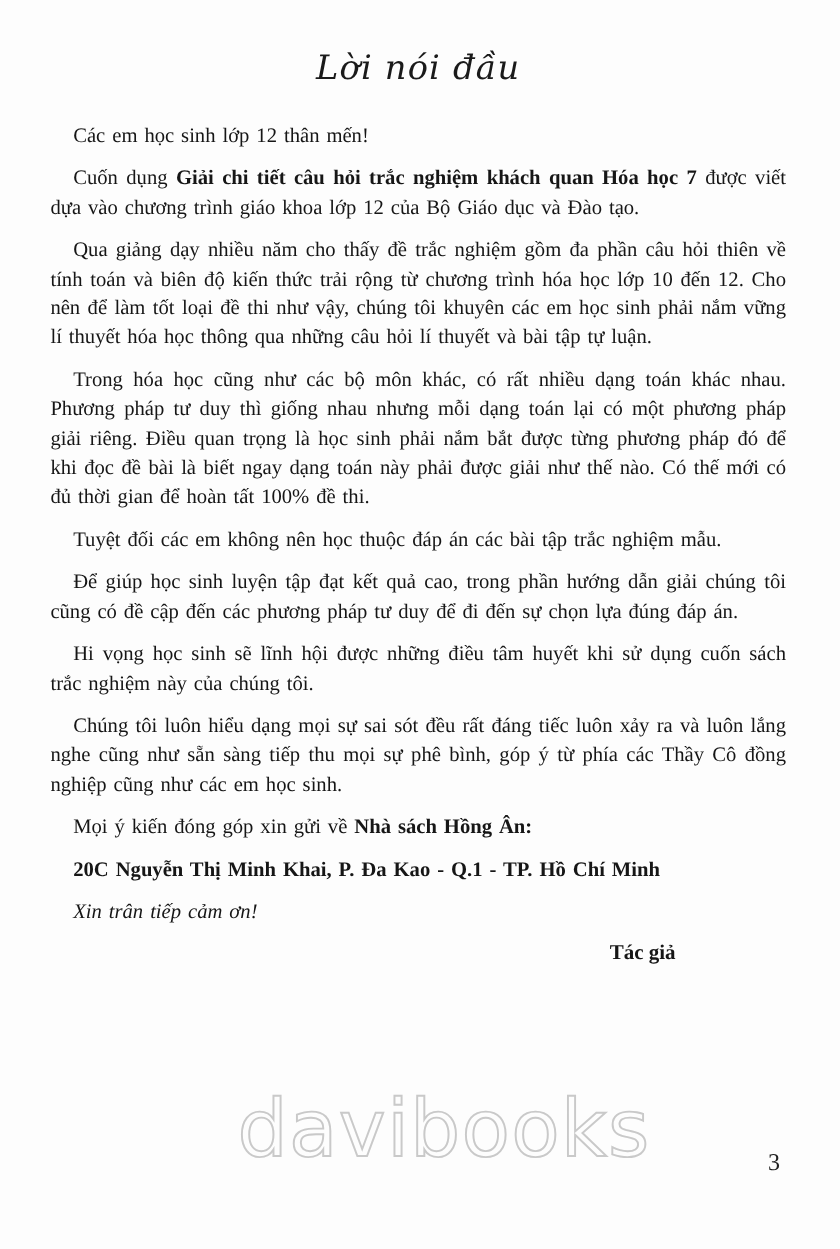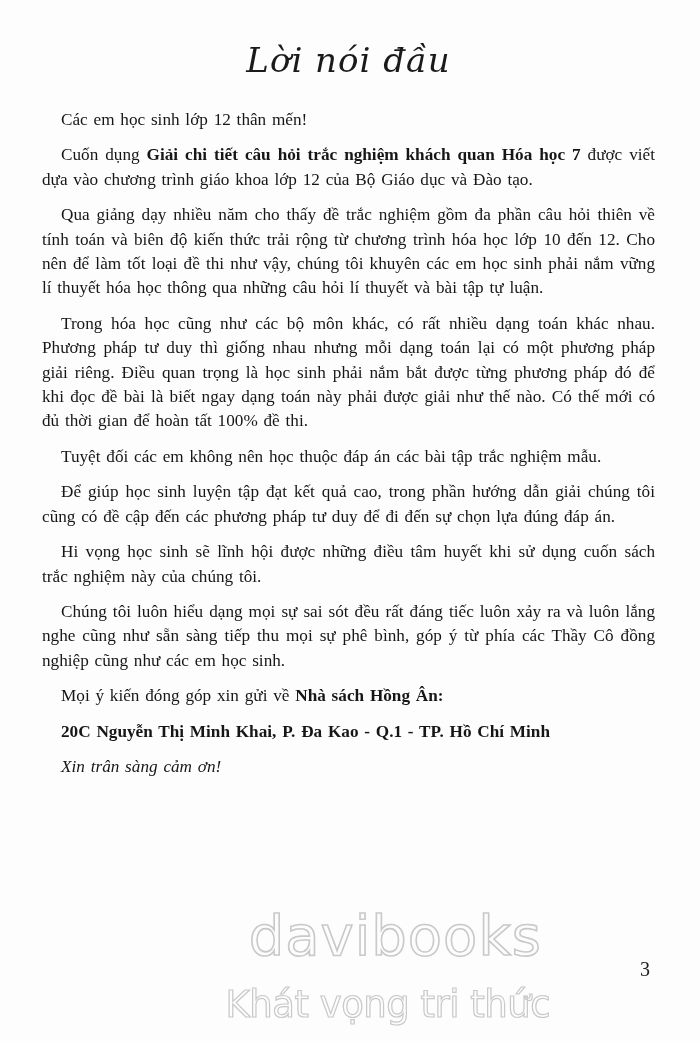--- a/index.html
+++ b/index.html
@@ -22,21 +22,21 @@
   .content {
     position: absolute;
     left: 42px;
     right: 45px;
     top: 40px;
   }
   .title {
     font-family: "DejaVu Serif", "Liberation Serif", serif;
     font-style: italic;
     font-weight: 500;
-    font-size: 34px;
+    font-size: 28px;
     text-align: center;
     letter-spacing: 1px;
     margin: 0 0 28px 0;
     color: #1a1a1a;
   }
   p.para {
     font-size: 17.2px;
     line-height: 24.4px;
     text-align: justify;
     text-indent: 19px;
@@ -50,21 +50,21 @@
     font-size: 17.5px;
     text-align: right;
     padding-right: 92px;
     margin-top: 5px;
   }
   .watermark-name {
     position: absolute;
     right: 158px;
     top: 908px;
     font-family: "DejaVu Sans", "Liberation Sans", sans-serif;
-    font-size: 56px;
+    font-size: 66px;
     line-height: 1;
     letter-spacing: 1px;
     color: #fdfdfd;
     -webkit-text-stroke: 1.6px #c9c9c9;
     pointer-events: none;
   }
   .watermark-tagline {
     position: absolute;
     right: 150px;
     top: 986px;
@@ -101,21 +101,21 @@
     <p class="para">Tuyệt đối các em không nên học thuộc đáp án các bài tập trắc nghiệm mẫu.</p>
     <p class="para">Để giúp học sinh luyện tập đạt kết quả cao, trong phần hướng dẫn giải chúng tôi cũng có đề cập đến các phương pháp tư duy để đi đến sự chọn lựa đúng đáp án.</p>
     <p class="para">Hi vọng học sinh sẽ lĩnh hội được những điều tâm huyết khi sử dụng cuốn sách trắc nghiệm này của chúng tôi.</p>
     <p class="para">Chúng tôi luôn hiểu dạng mọi sự sai sót đều rất đáng tiếc luôn xảy ra và luôn lắng nghe cũng như sẵn sàng tiếp thu mọi sự phê bình, góp ý từ phía các Thầy Cô đồng nghiệp cũng như các em học sinh.</p>
 
     <p class="para"><span>Mọi ý kiến đóng góp xin gửi về </span><span class="bold">Nhà sách Hồng Ân:</span></p>
 
     <p class="para bold">20C Nguyễn Thị Minh Khai, P. Đa Kao - Q.1 - TP. Hồ Chí Minh</p>
 
 
-    <p class="para italic">Xin trân sàng cảm ơn!</p>
+    <p class="para italic">Xin trân tiếp cảm ơn!</p>
 
+    <div class="signature">Tác giả</div>
   </div>
 
   <div class="watermark-name">davibooks</div>
-  <div class="watermark-tagline">Khát vọng tri thức</div>
 
   <div class="page-number">3</div>
 </div>
 
 </body></html>

